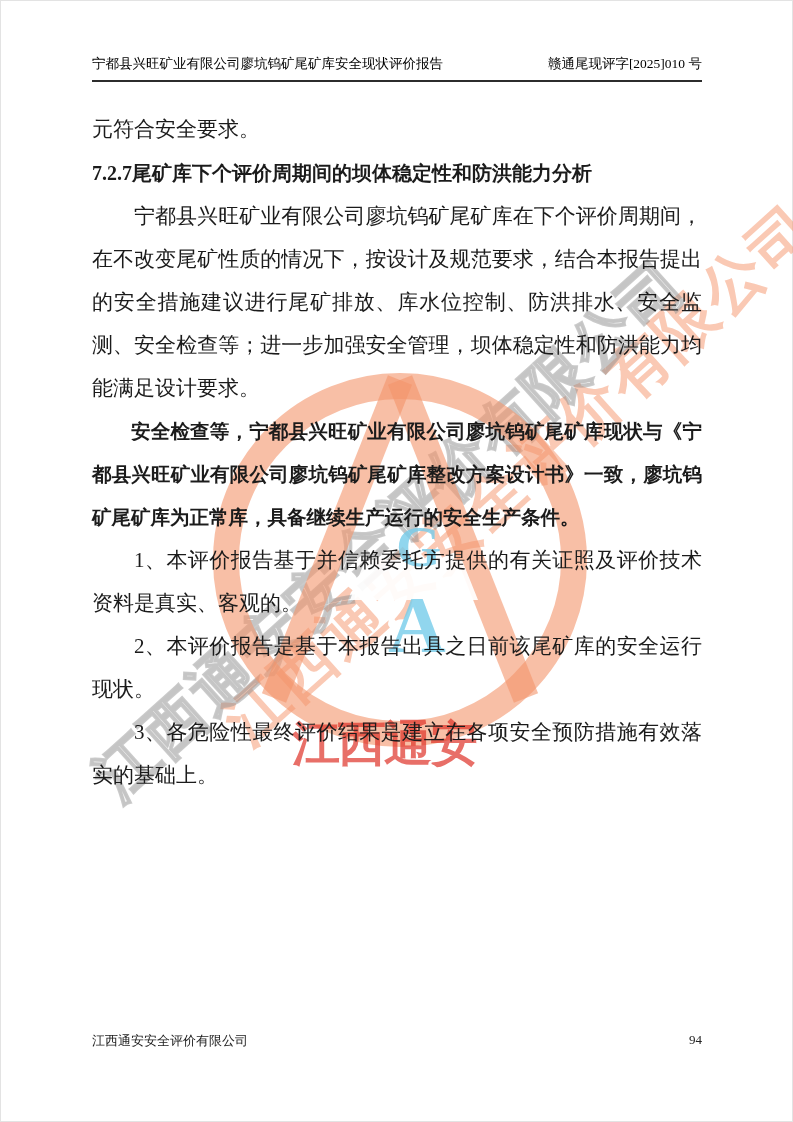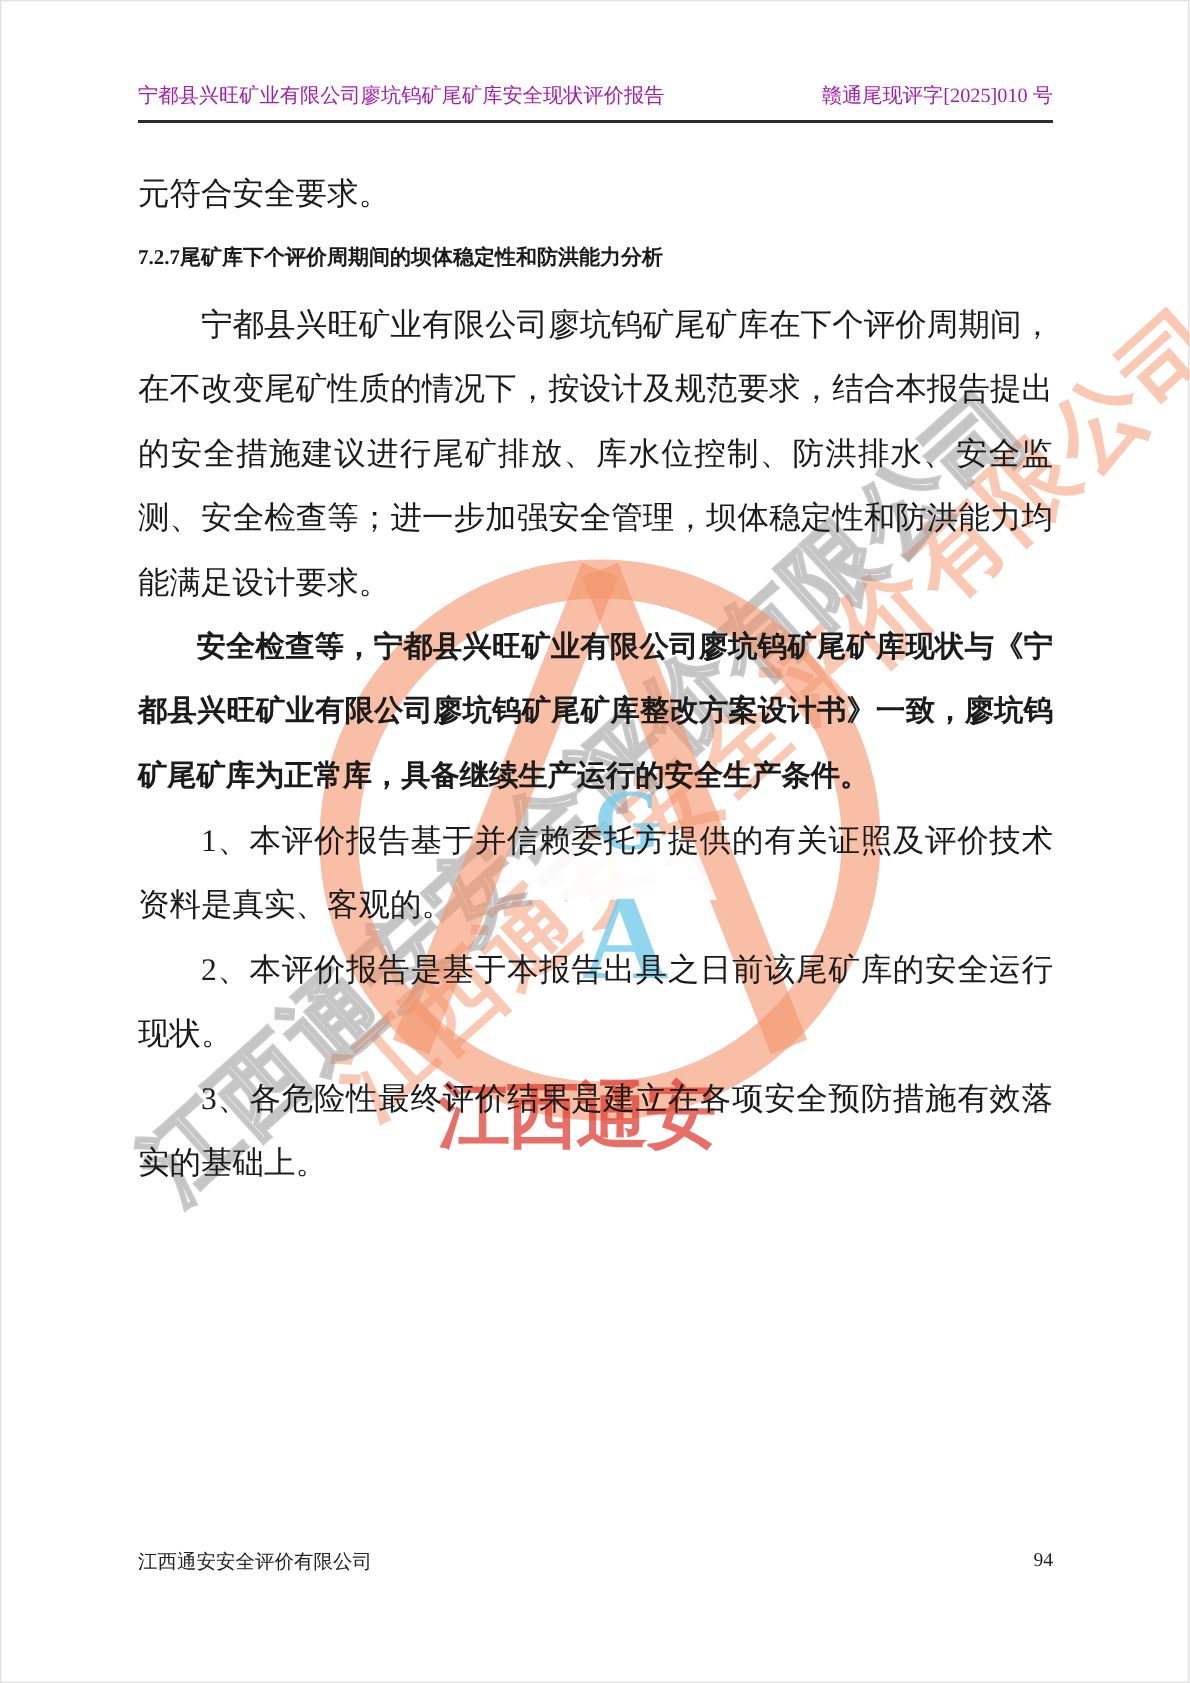--- a/index.html
+++ b/index.html
@@ -41,34 +41,34 @@
     z-index:4;
     white-space:nowrap;
     margin-left:11px;
   }
   
   .inner{
     position:absolute;left:92px;top:55px;width:610px;z-index:10;
   }
   .hdr{
     display:flex;justify-content:space-between;align-items:flex-end;
-    font-size:13.5px;color:#a21caf;
+    font-size:13.5px;color:#000000;
   }
   .hdr-rule{border:none;border-top:2px solid #2c2c2c;margin:7px 0 0 0;}
   .body-p{
     margin:0;
     font-size:21px;line-height:43px;
     text-align:justify;
     text-justify:inter-character;
   }
   .body-p.first{margin-top:26px;}
   .body-p.indent{text-indent:2em;}
   .body-p.bold-p{font-weight:700;font-size:19.5px;}
   .sec-h{
-    font-size:14px;line-height:28px;font-weight:700;margin:12px 0 8px;
+    font-size:20px;line-height:28px;font-weight:700;margin:12px 0 8px;
   }
   main .sec-h:nth-of-type(1){margin:8px 0 8px;}
   main .sec-h:nth-of-type(2){margin:12px 0 8px;}
   main .sec-h:nth-of-type(3){margin:18px 0 14px;}
   .ftr{
     position:absolute;left:92px;right:91px;top:1032px;z-index:10;
     font-size:13px;color:#222;height:20px;
   }
   .ftr .company{position:absolute;left:0;top:0;}
   .ftr .pageno{position:absolute;left:0;right:0;text-align:right;top:0;}

